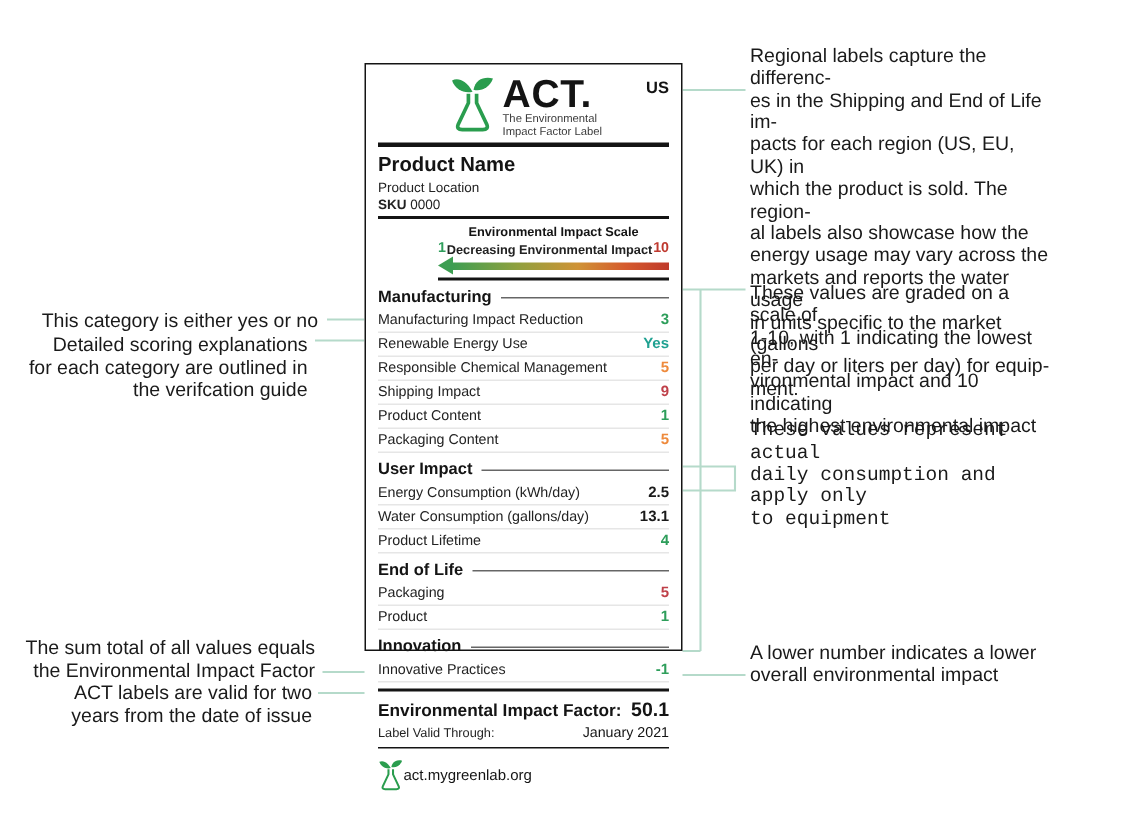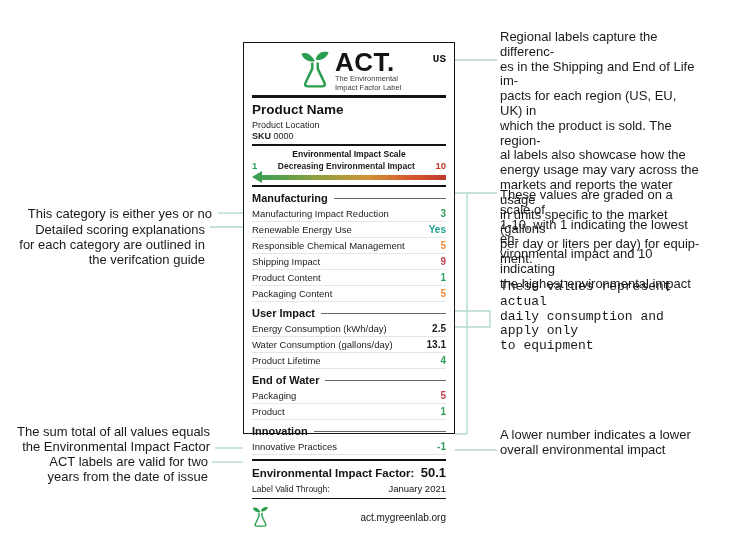--- a/index.html
+++ b/index.html
@@ -11,29 +11,29 @@
 
   
   .card { position:absolute; left:243px; top:42px; width:212px; height:392px; background:#fff;
           border:1.6px solid #141414; padding:0 8px; }
 
   .brand-row { position:relative; display:flex; align-items:flex-start; gap:5px; height:55px;
                padding:7px 0 0 48px; border-bottom:3px solid #141414; }
   .flask-svg { width:30px; height:40px; flex:0 0 auto; }
   .brand-name { font-size:26px; font-weight:bold; color:#141414; letter-spacing:.5px; line-height:24px; }
   .brand-tagline { font-size:7.5px; line-height:8.5px; color:#3a3a3a; margin-top:1px; }
-  .region { position:absolute; right:0; top:10px; font-size:11px; font-weight:bold; color:#141414;font-family:Liberation Mono, monospace; }
+  .region { position:absolute; right:0; top:10px; font-size:11px; font-weight:bold; color:#141414; }
 
   .product-block { padding:4px 0 3px; border-bottom:2.5px solid #141414; }
   .product-name { font-size:13.5px; font-weight:bold; color:#141414; line-height:15px; }
   .product-location { font-size:9px; color:#222; margin-top:3px; line-height:10.5px; }
   .sku-line { font-size:9px; color:#222; line-height:10.5px; }
   .sku-line .b { font-weight:bold; }
 
-  .scale-block { padding:3px 0 4px; border-bottom:2.5px solid #141414; }
+  .scale-block { padding:3px 0 4px; border-bottom:2.5px solid #141414;margin-left:40px; }
   .scale-title { text-align:center; font-size:8.5px; font-weight:bold; color:#141414; }
   .scale-sub { display:flex; justify-content:space-between; align-items:center; margin-top:1px; }
   .scale-sub .mid { font-size:8.5px; font-weight:bold; color:#222; }
   .scale-min { font-size:9.5px; font-weight:bold; }
   .scale-max { font-size:9.5px; font-weight:bold; }
   .arrow-wrap { position:relative; height:8px; margin-top:2px; }
   .arrow-bar { position:absolute; left:9px; right:0; top:1.5px; height:5px;
                background:linear-gradient(to right,#3d9e52,#8fa03f 30%,#cf9336 58%,#d55a2d 80%,#bf3a2b); }
   .arrow-head { position:absolute; left:0; top:-2px; width:0; height:0;
                 border-top:6px solid transparent; border-bottom:6px solid transparent;
@@ -50,21 +50,21 @@
 
   .summary { border-top:2.5px solid #141414; margin-top:4px; padding-top:4px; }
   .eif-row { display:flex; justify-content:space-between; align-items:baseline; }
   .eif-label { font-size:11.5px; font-weight:bold; color:#141414; }
   .eif-value { font-size:13px; font-weight:bold; color:#141414; }
   .valid-row { display:flex; justify-content:space-between; align-items:baseline; padding:3px 0 4px;
                border-bottom:1.5px solid #141414; }
   .valid-label { font-size:8.5px; color:#222; }
   .valid-value { font-size:9.5px; color:#141414; }
 
-  .card-footer { display:flex; justify-content:space-between; align-items:center; padding-top:7px; }
+  .card-footer { display:flex; justify-content:flex-start; align-items:center; padding-top:7px; }
   .flask-small { width:17px; height:22px; }
   .footer-url { font-size:10px; color:#141414; }
 
   
   .ann { position:absolute; font-size:13px; color:#1a1a1a; white-space:pre-line; }
   .ann.r { left:500px; width:200px; line-height:14.8px; text-align:left; }
   .ann.l { text-align:right; line-height:15px; }
 </style>
 </head>
 <body>
@@ -169,21 +169,21 @@
             <span class="row-label">Water Consumption (gallons/day)</span>
             <span class="row-value" style="color: rgb(26, 26, 26);">13.1</span>
           </div>
           <div class="row">
             <span class="row-label">Product Lifetime</span>
             <span class="row-value" style="color: rgb(46, 158, 91);">4</span>
           </div>
         </div>
         <div class="section">
           <div class="section-header">
-            <span class="section-title">End of Water</span>
+            <span class="section-title">End of Life</span>
             <span class="section-rule"></span>
           </div>
           <div class="row">
             <span class="row-label">Packaging</span>
             <span class="row-value" style="color: rgb(191, 64, 73);">5</span>
           </div>
           <div class="row">
             <span class="row-label">Product</span>
             <span class="row-value" style="color: rgb(46, 158, 91);">1</span>
           </div>

